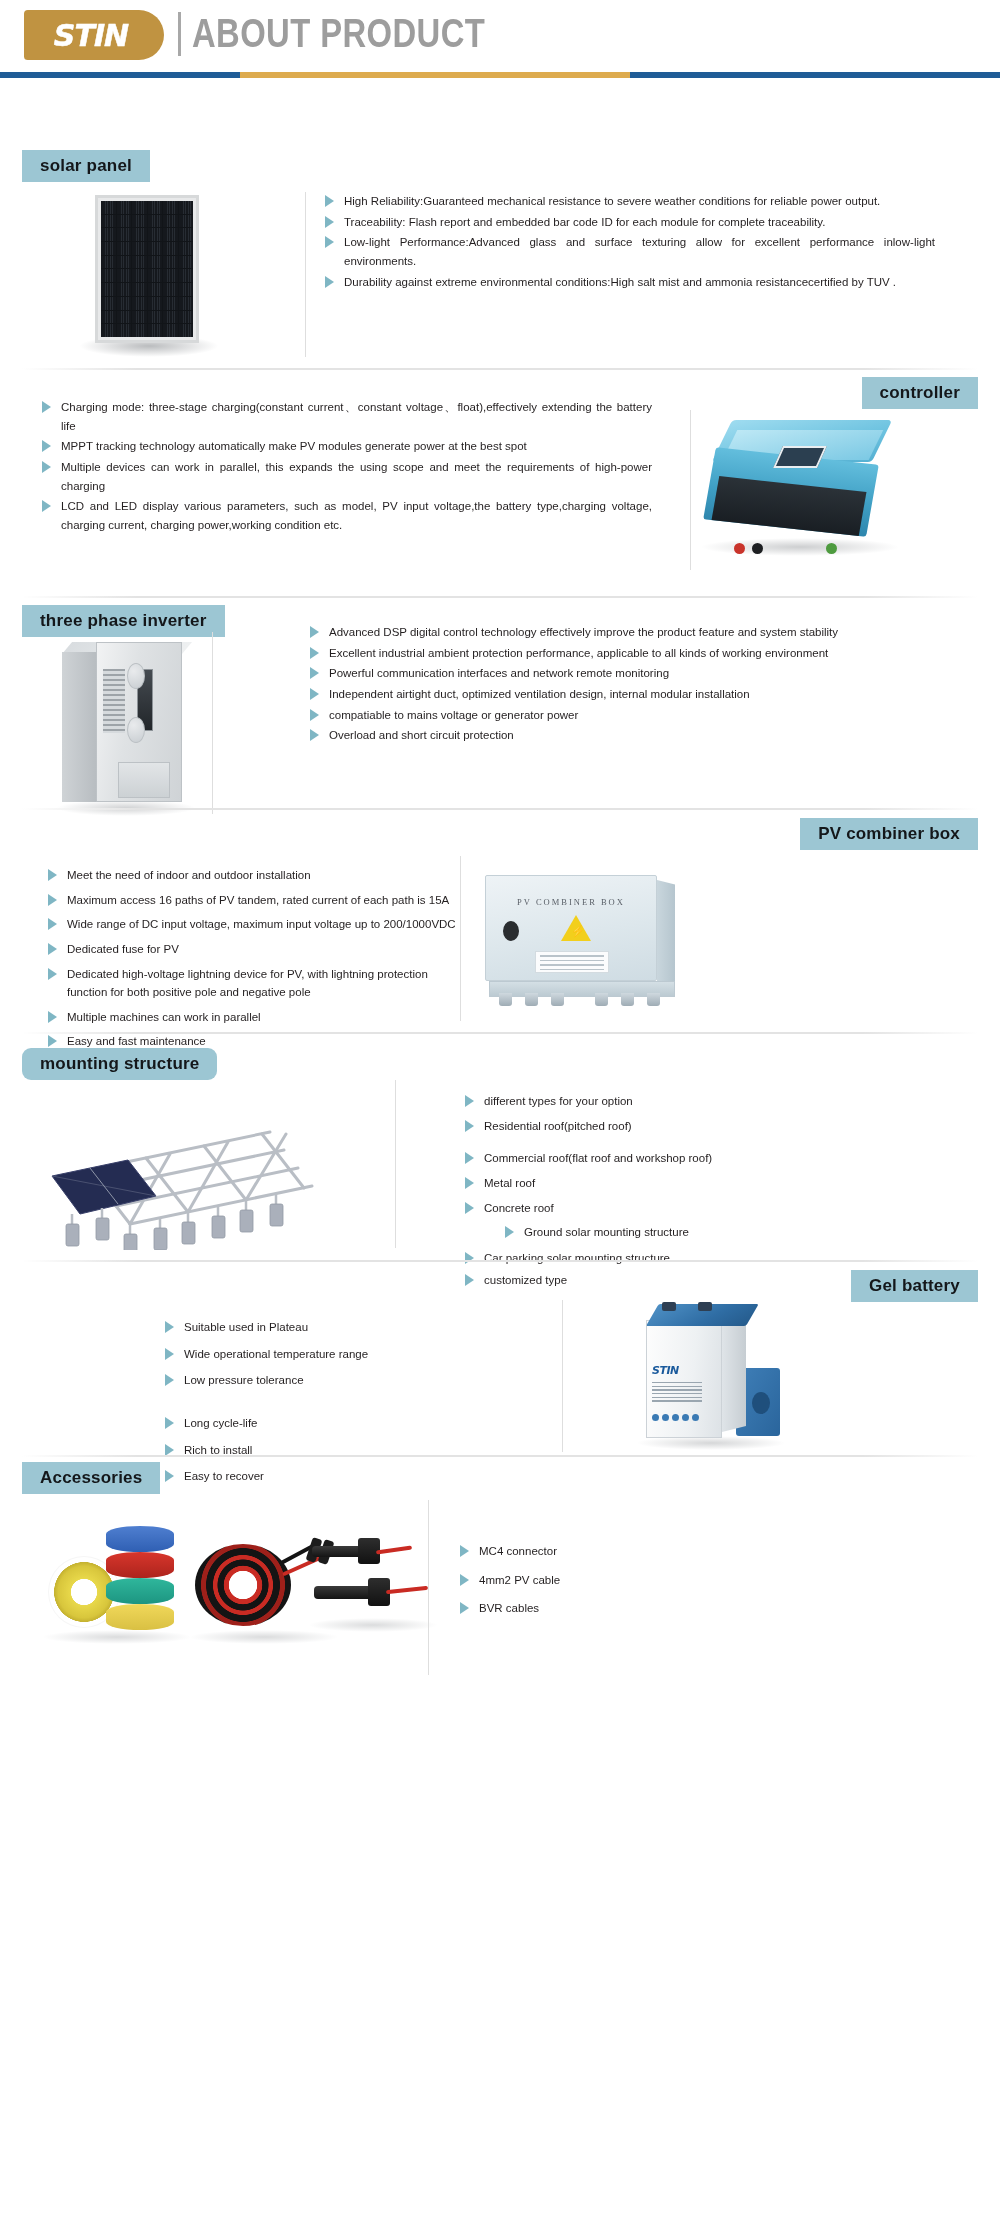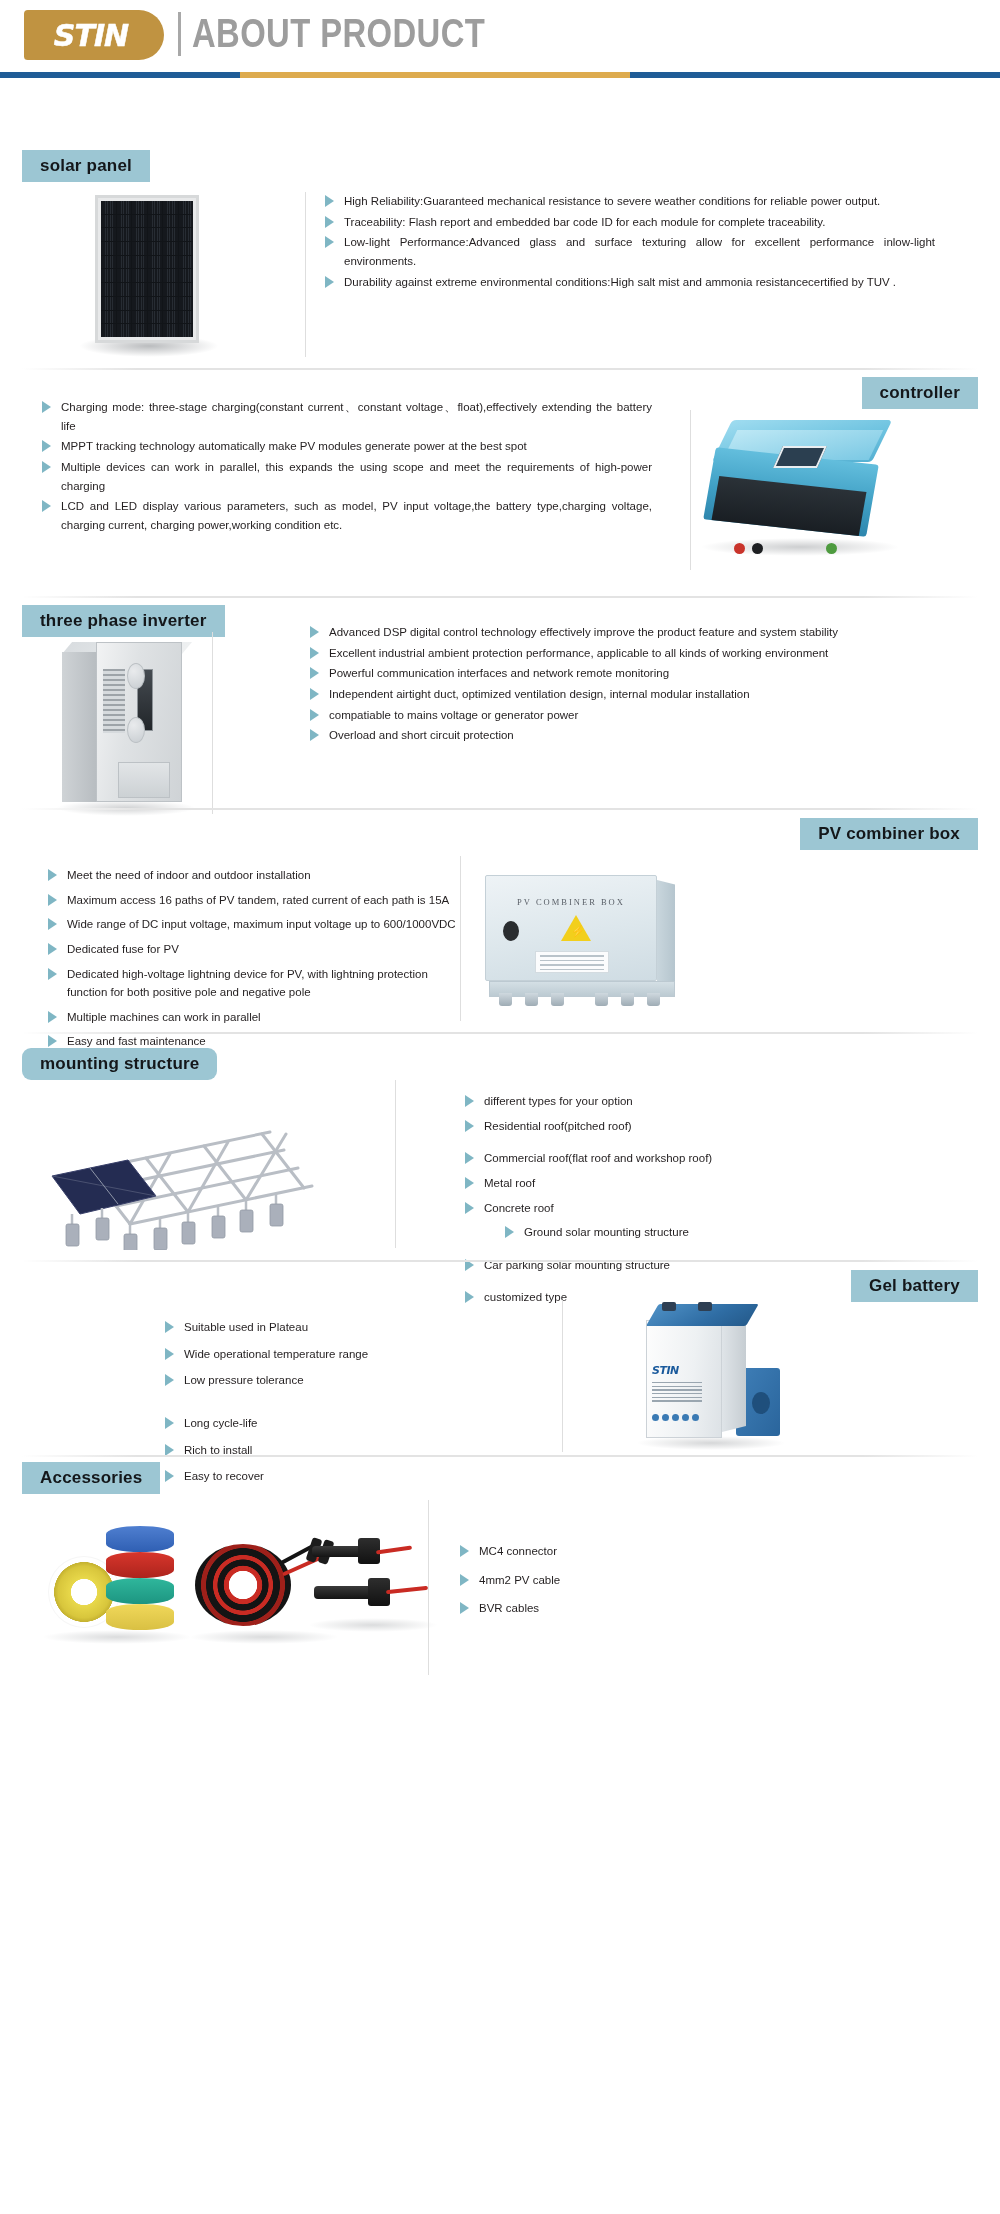--- a/index.html
+++ b/index.html
@@ -523,21 +523,21 @@
     <div class="bitem" style="margin-bottom:6px;">
       <span class="barrow"></span>
       <span class="btext nj">Meet the need of indoor and outdoor installation</span>
     </div>
     <div class="bitem" style="margin-bottom:6px;">
       <span class="barrow"></span>
       <span class="btext nj">Maximum access 16 paths of PV tandem, rated current of each path is 15A</span>
     </div>
     <div class="bitem" style="margin-bottom:6px;">
       <span class="barrow"></span>
-      <span class="btext nj">Wide range of DC input voltage, maximum input voltage up to 600/1000VDC</span>
+      <span class="btext nj">Wide range of DC input voltage, maximum input voltage up to 200/1000VDC</span>
     </div>
     <div class="bitem" style="margin-bottom:6px;">
       <span class="barrow"></span>
       <span class="btext nj">Dedicated fuse for PV</span>
     </div>
     <div class="bitem" style="margin-bottom:6px;">
       <span class="barrow"></span>
       <span class="btext nj">Dedicated high-voltage lightning device for PV, with lightning protection function for both positive pole and negative pole</span>
     </div>
     <div class="bitem" style="margin-bottom:6px;">
@@ -641,25 +641,25 @@
       <span class="btext nj">Commercial roof(flat roof and workshop roof)</span>
     </div>
     <div class="bitem" style="margin-bottom:6px;">
       <span class="barrow"></span>
       <span class="btext nj">Metal roof</span>
     </div>
     <div class="bitem" style="margin-bottom:6px;">
       <span class="barrow"></span>
       <span class="btext nj">Concrete roof</span>
     </div>
-    <div class="bitem" style="margin-bottom:14px;padding-left:40px;">
+    <div class="bitem" style="margin-bottom:7px;padding-left:40px;">
       <span class="barrow"></span>
       <span class="btext nj">Ground solar mounting structure</span>
     </div>
-    <div class="bitem" style="margin-bottom:14px;">
+    <div class="bitem" style="margin-bottom:4px;">
       <span class="barrow"></span>
       <span class="btext nj">Car parking solar mounting structure</span>
     </div>
     <div class="bitem">
       <span class="barrow"></span>
       <span class="btext nj">customized type</span>
     </div>
   </div>
 
   <div class="divider" style="top:1180px;"></div>

